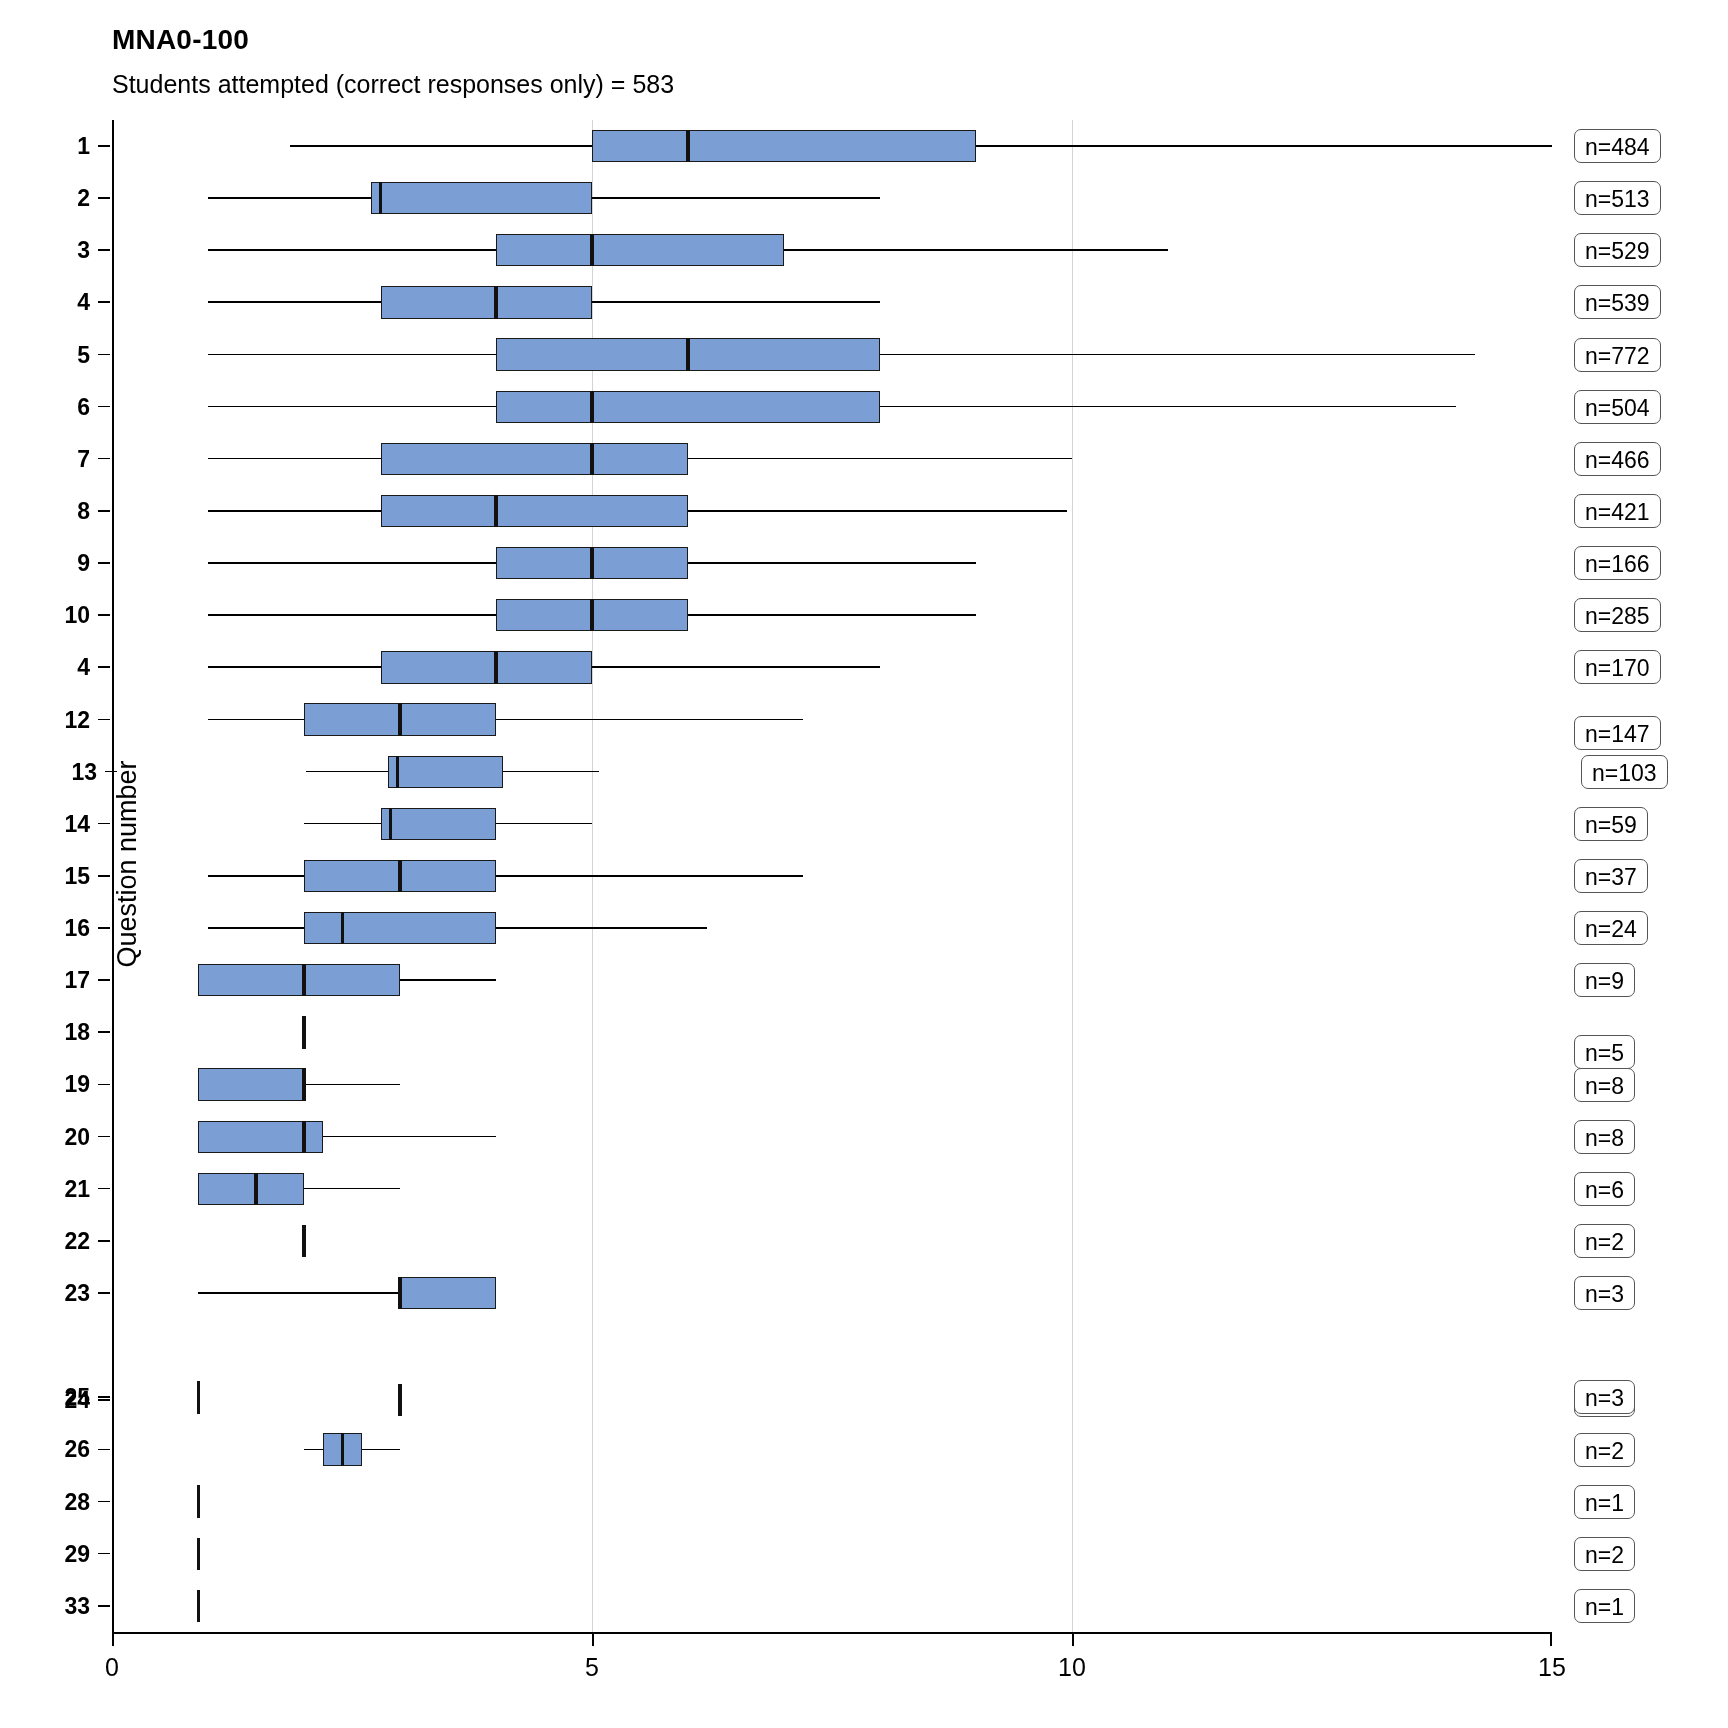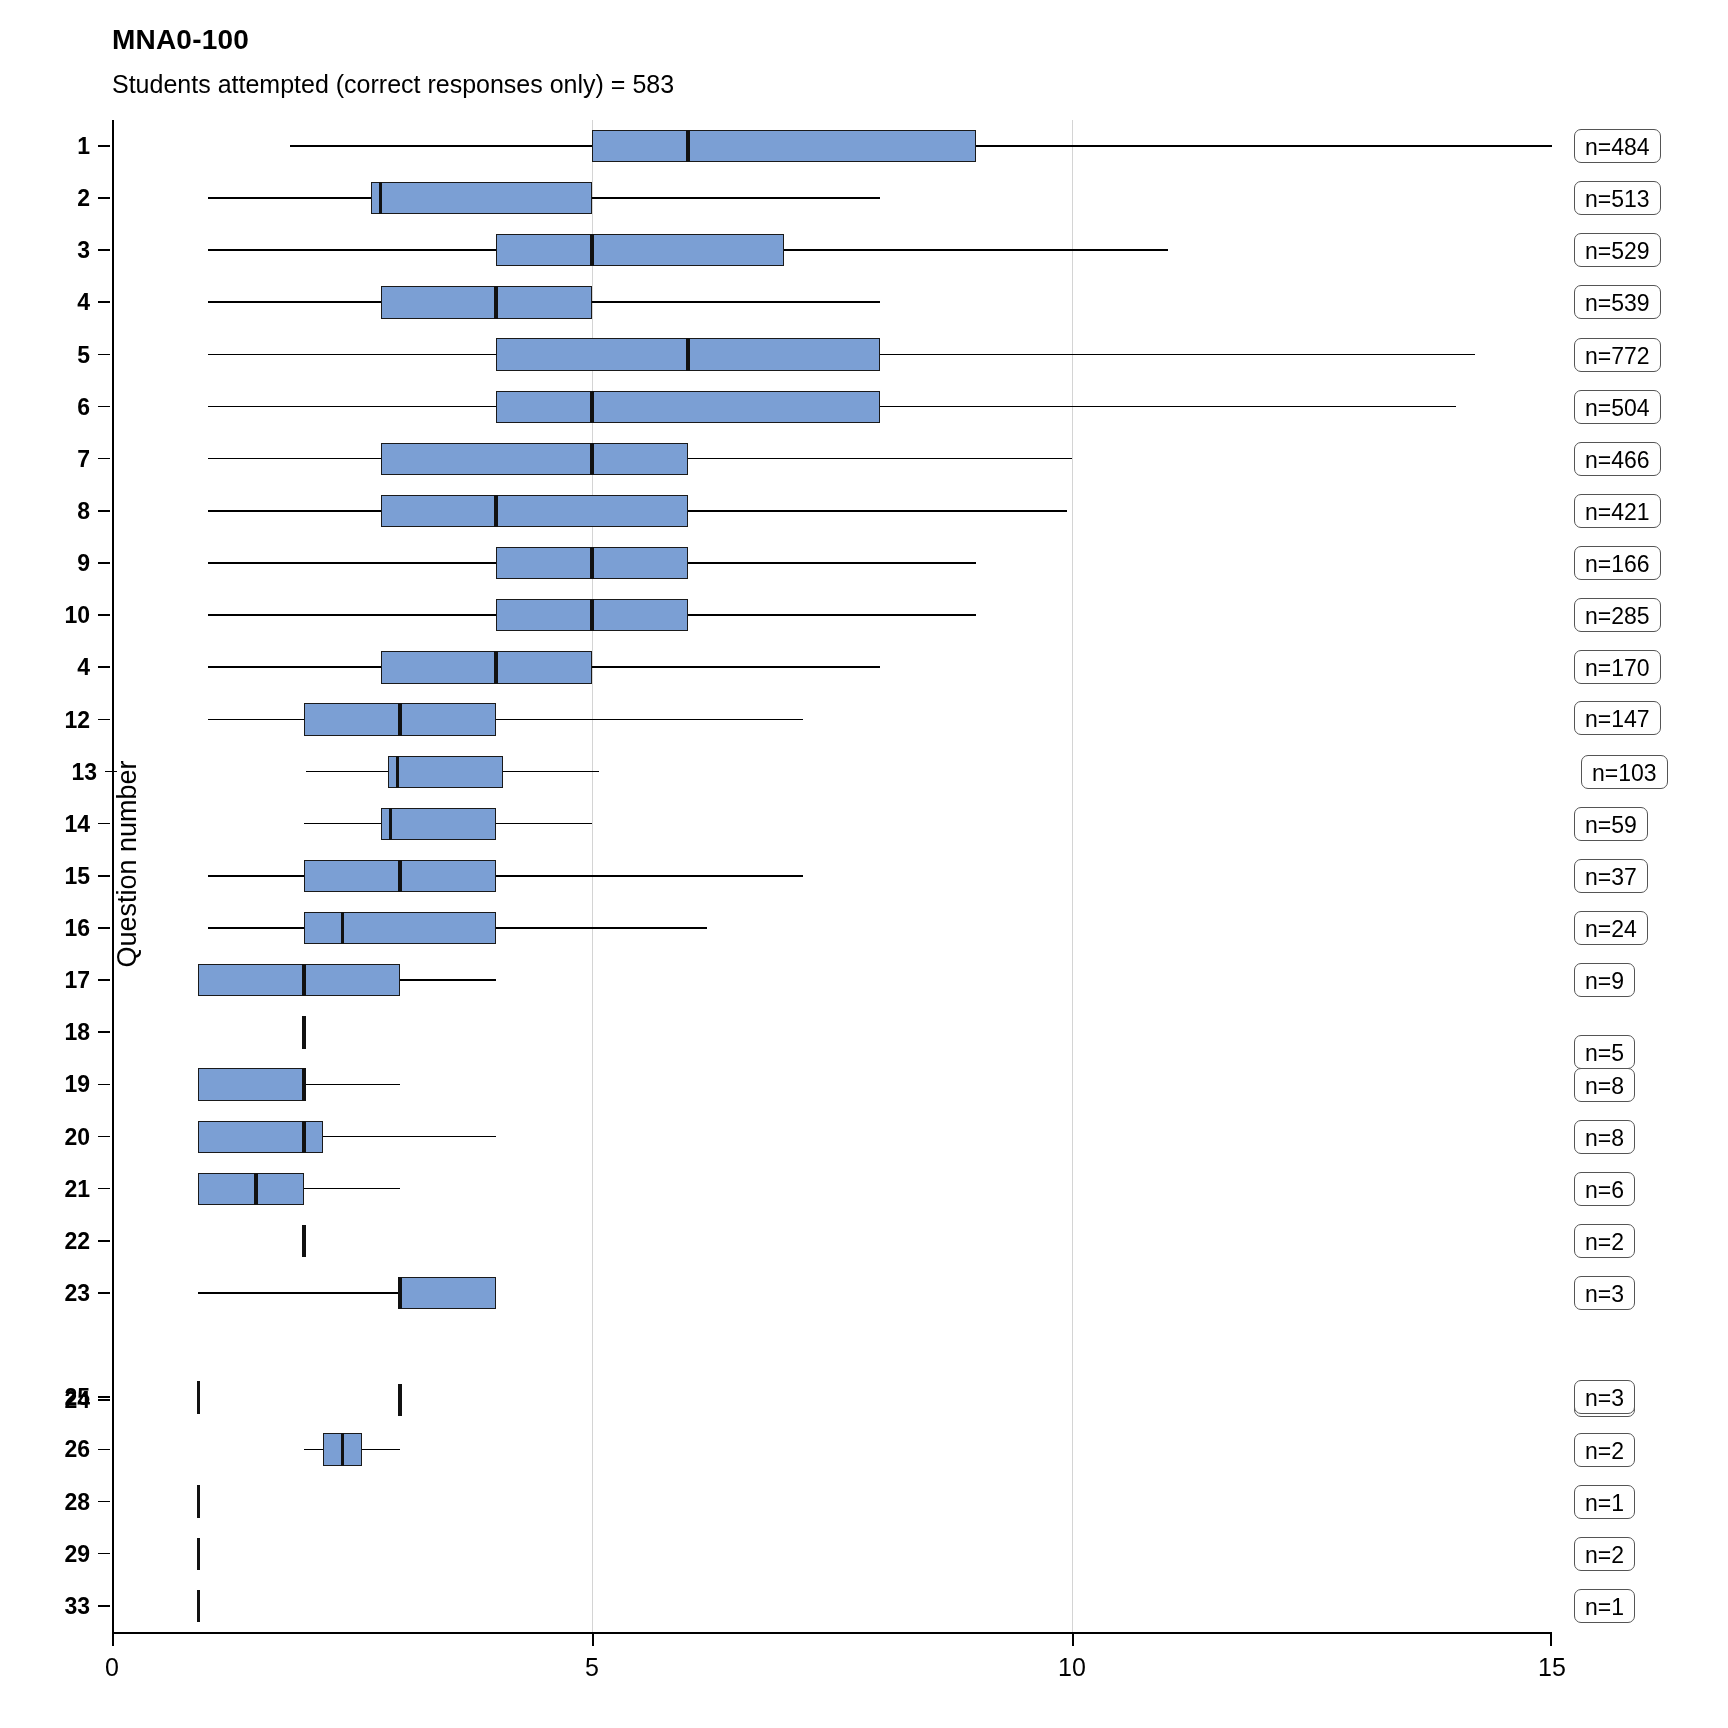--- a/index.html
+++ b/index.html
@@ -272,21 +272,21 @@
           <div class="ytick-text" style="line-height: 52.1379px;">4</div>
           <div class="nlabel" style="top: 9.06897px;">n=170</div>
         </div>
         <div class="row" style="top: 573.517px; height: 52.1379px;">
           <div class="whisker-line" style="left: 96px; width: 96px; top: 25.069px;"></div>
           <div class="whisker-line" style="left: 384px; width: 307.2px; top: 25.069px;"></div>
           <div class="box" style="left: 192px; width: 192px; top: 9.90621px; height: 32.3255px; background: rgb(123, 159, 212);"></div>
           <div class="median" style="left: 286.3px; top: 9.90621px; height: 32.3255px;"></div>
           <div class="ylabel-tick" style="top: 25.069px;"></div>
           <div class="ytick-text" style="line-height: 52.1379px;">12</div>
-          <div class="nlabel" style="top: 7px;">n=147</div>
+          <div class="nlabel" style="top: 22px;">n=147</div>
         </div>
         <div class="row" style="top: 625.655px; height: 52.1379px; margin-left: 7px;">
           <div class="whisker-line" style="left: 187.2px; width: 81.6px; top: 25.069px;"></div>
           <div class="whisker-line" style="left: 384px; width: 96px; top: 25.069px;"></div>
           <div class="box" style="left: 268.8px; width: 115.2px; top: 9.90621px; height: 32.3255px; background: rgb(123, 159, 212);"></div>
           <div class="median" style="left: 276.7px; top: 9.90621px; height: 32.3255px;"></div>
           <div class="ylabel-tick" style="top: 25.069px;"></div>
           <div class="ytick-text" style="line-height: 52.1379px;">13</div>
           <div class="nlabel" style="top: 9.06897px;">n=103</div>
         </div>

